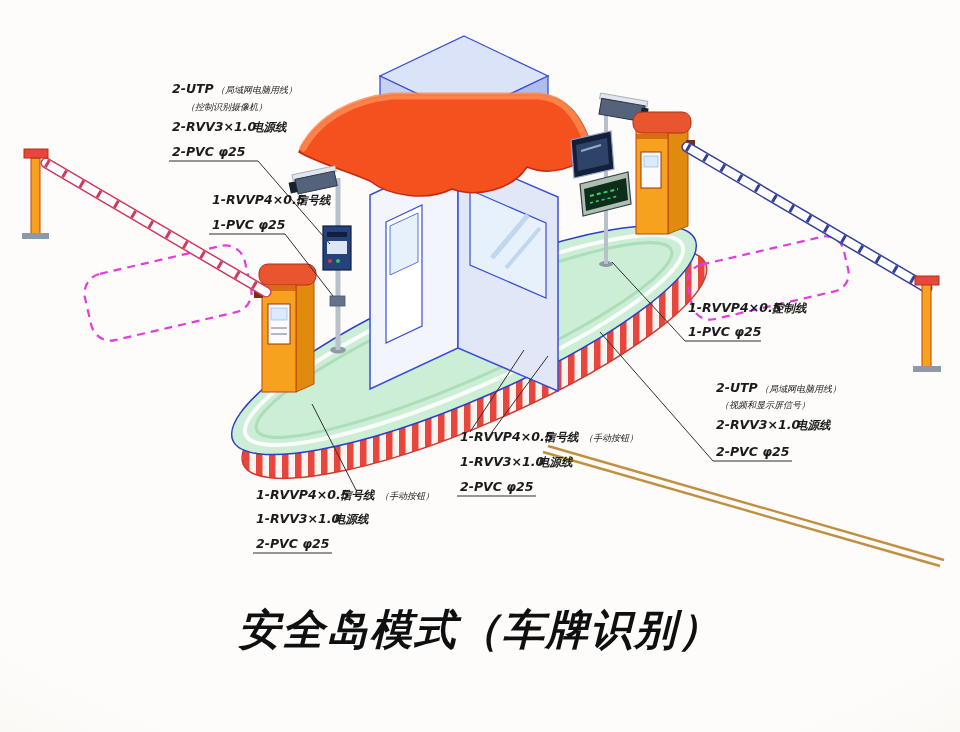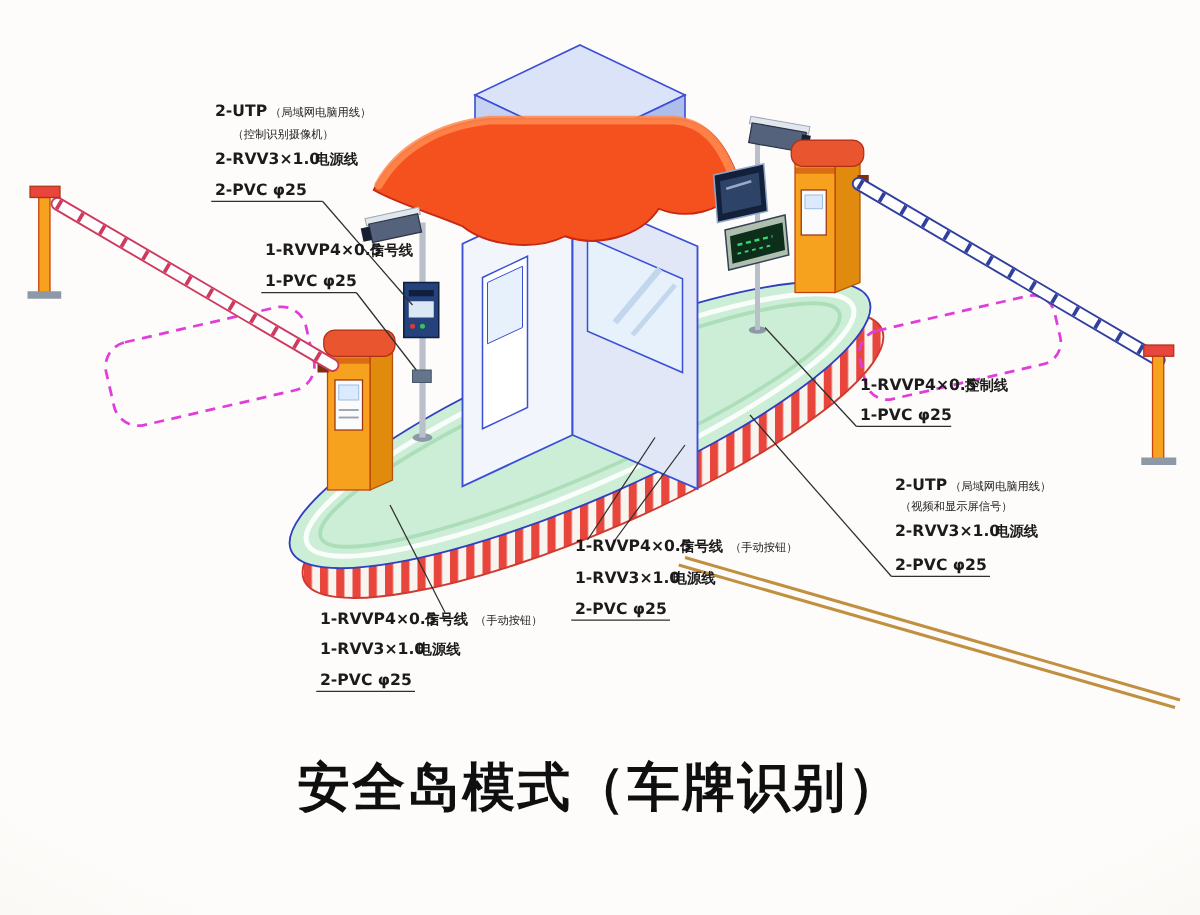--- a/index.html
+++ b/index.html
@@ -1,19 +1,20 @@
 <!DOCTYPE html>
 <html><head>
 <meta charset="utf-8">
 <style>
   html,body { margin:0; padding:0; background:#e9e6e0; }
   .page {
     position:relative; width:960px; height:732px; margin:0 auto; overflow:hidden;
     background: radial-gradient(ellipse 130% 115% at 50% 42%, #fdfcfa 55%, #f3f1eb 85%, #e8e5dd 100%);
     font-family:"DejaVu Sans","Liberation Sans",sans-serif;
+    font-style:italic;
   }
   svg { position:absolute; left:0; top:0; }
   text { font-family:"DejaVu Sans","Liberation Sans",sans-serif; fill:#1b1b1b; }
   .t-main  { font-size:12.5px; font-weight:600; }
   .t-cn    { font-size:11.5px; font-weight:600; }
   .t-note  { font-size:9px;    font-weight:500; }
   .title-text { font-size:42px; font-weight:600; letter-spacing:2px; fill:#0f0f0f; }
   .loop { fill:none; stroke:#e13ddb; stroke-width:2.2; stroke-dasharray:8 6; }
   .road { stroke:#c09040; stroke-width:2.4; fill:none; }
   .lead { stroke:#2f2f2f; stroke-width:1; fill:none; }

